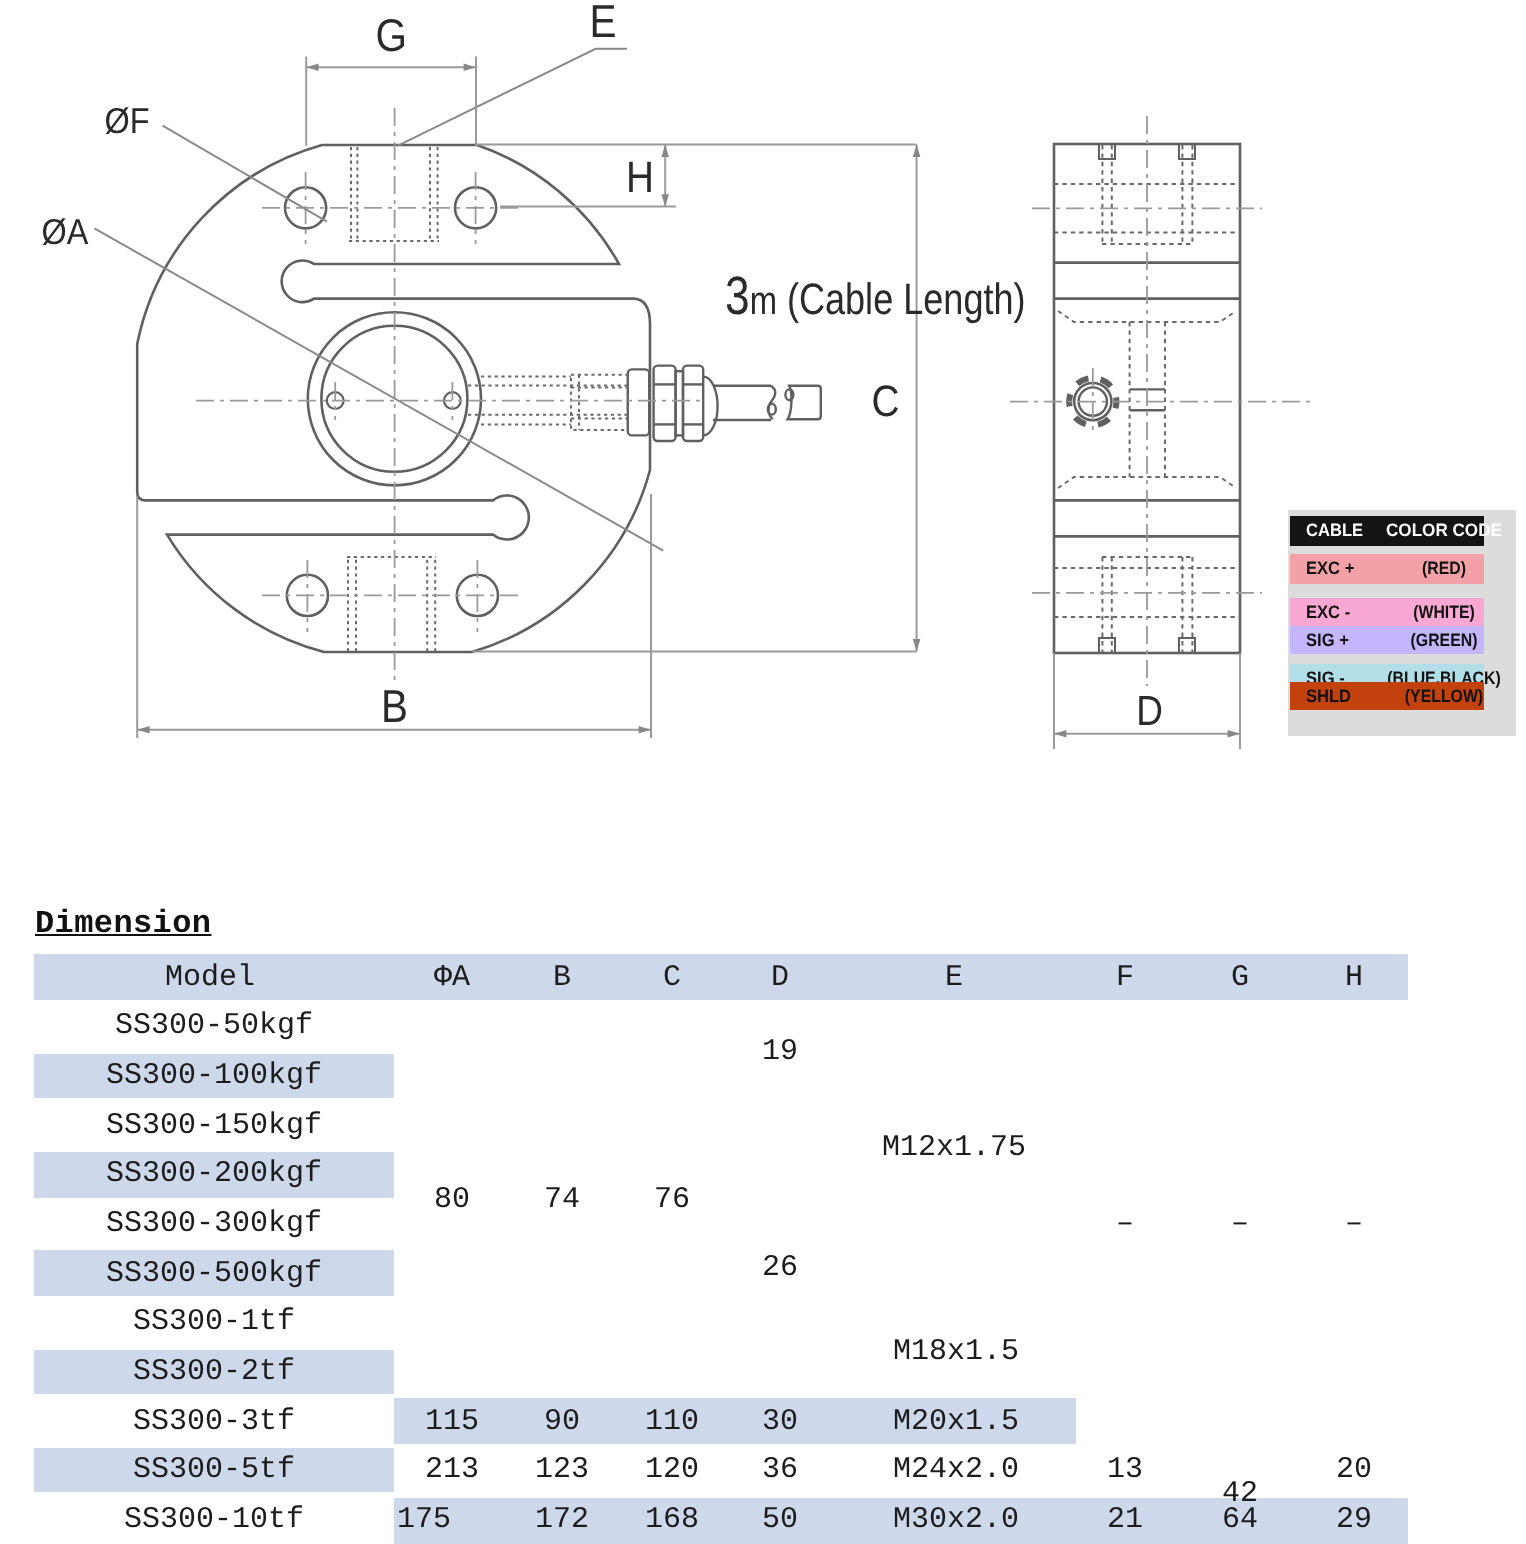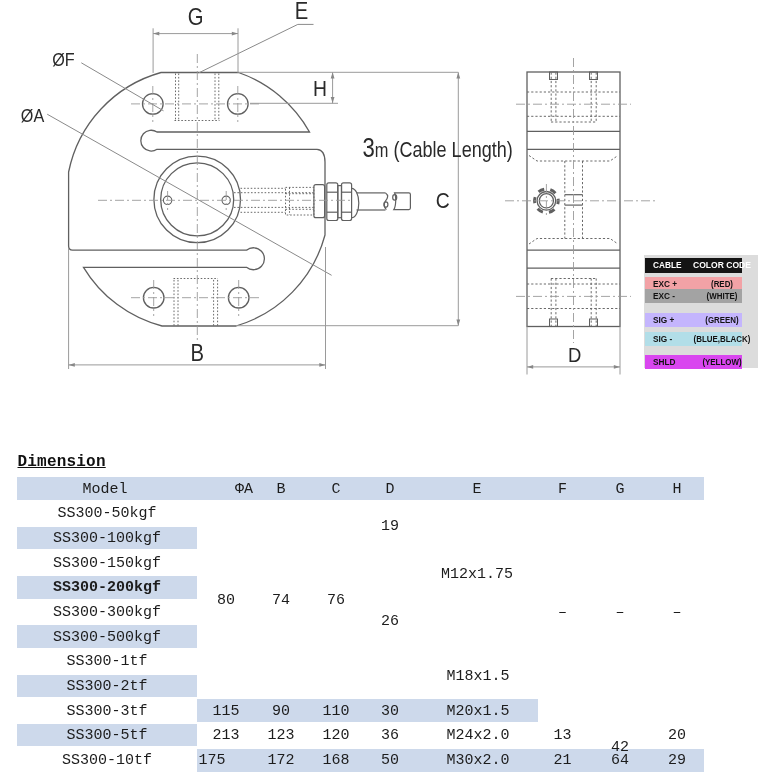--- a/index.html
+++ b/index.html
@@ -199,77 +199,77 @@
 
 <div class="abs" style="left:643.5px;top:254.5px;width:114.5px;height:113.5px;background:#dcdcdc;">
   <div class="ccrow" style="top:3.7px;background:#141414;">
     <span class="cclab" style="color:#fff;">CABLE</span>
     <span class="ccval" style="color:#fff;transform:translateY(-50%) scaleX(.95);">COLOR CODE</span>
   </div>
   <div class="ccrow" style="top:22.7px;background:#f2a2a6;">
     <span class="cclab">EXC +</span>
         <span class="ccval">(RED)</span>
   </div>
-  <div class="ccrow" style="top:34px;background:#a3a3a3;">
+  <div class="ccrow" style="top:44px;background:#f9a8d4;">
     <span class="cclab">EXC -</span>
         <span class="ccval">(WHITE)</span>
   </div>
   <div class="ccrow" style="top:58px;background:#c4b5fd;">
     <span class="cclab">SIG +</span>
         <span class="ccval">(GREEN)</span>
   </div>
   <div class="ccrow" style="top:77.2px;background:#b2dee8;">
     <span class="cclab">SIG -</span>
         <span class="ccval">(BLUE,BLACK)</span>
   </div>
-  <div class="ccrow" style="top:100px;background:#d946ef;">
+  <div class="ccrow" style="top:86px;background:#c2410c;">
     <span class="cclab">SHLD</span>
         <span class="ccval">(YELLOW)</span>
   </div>
 </div>
 
 <div class="abs mono" style="left:17.5px;top:453px;font-size:16px;font-weight:bold;
   color:#111;text-decoration:underline;letter-spacing:0.2px;">Dimension</div>
 
 <div class="band" style="left:17px;top:476.5px;width:687px;height:23px;"></div>
 <div class="band" style="left:17px;top:526.7px;width:180px;height:22.6px;"></div>
 <div class="band" style="left:17px;top:576px;width:180px;height:22.6px;"></div>
 <div class="band" style="left:17px;top:625.3px;width:180px;height:22.6px;"></div>
 <div class="band" style="left:17px;top:674.6px;width:180px;height:22.6px;"></div>
 <div class="band" style="left:197px;top:699.2px;width:341px;height:22.7px;"></div>
 <div class="band" style="left:17px;top:723.9px;width:180px;height:22.6px;"></div>
 <div class="band" style="left:197px;top:748.5px;width:507px;height:23.5px;"></div>
 
 <div class="tc" style="left:105px;top:488.7px;">Model</div>
-<div class="tc" style="left:244px;top:488.7px;">ΦA</div>
+<div class="tc" style="left:226px;top:488.7px;">ΦA</div>
 <div class="tc" style="left:281px;top:488.7px;">B</div>
 <div class="tc" style="left:336px;top:488.7px;">C</div>
 <div class="tc" style="left:390px;top:488.7px;">D</div>
 <div class="tc" style="left:477px;top:488.7px;">E</div>
 <div class="tc" style="left:562.5px;top:488.7px;">F</div>
 <div class="tc" style="left:620px;top:488.7px;">G</div>
 <div class="tc" style="left:677px;top:488.7px;">H</div>
 
 <div class="tc" style="left:107px;top:513.4px;">SS300-50kgf</div>
 <div class="tc" style="left:107px;top:538px;">SS300-100kgf</div>
 <div class="tc" style="left:107px;top:562.7px;">SS300-150kgf</div>
-<div class="tc" style="left:107px;top:587.3px;font-weight:bold;">SS300-200kgf</div>
+<div class="tc" style="left:107px;top:587.3px;">SS300-200kgf</div>
 <div class="tc" style="left:107px;top:612px;">SS300-300kgf</div>
 <div class="tc" style="left:107px;top:636.6px;">SS300-500kgf</div>
 <div class="tc" style="left:107px;top:661.2px;">SS300-1tf</div>
 <div class="tc" style="left:107px;top:685.9px;">SS300-2tf</div>
 <div class="tc" style="left:107px;top:710.5px;">SS300-3tf</div>
 <div class="tc" style="left:107px;top:735.2px;">SS300-5tf</div>
 <div class="tc" style="left:107px;top:759.8px;">SS300-10tf</div>
 
 <div class="tc" style="left:226px;top:599.6px;">80</div>
 <div class="tc" style="left:281px;top:599.6px;">74</div>
 <div class="tc" style="left:336px;top:599.6px;">76</div>
 <div class="tc" style="left:390px;top:525.7px;">19</div>
-<div class="tc" style="left:390px;top:621px;text-align:center;">26</div>
+<div class="tc" style="left:390px;top:634px;text-align:center;">26</div>
 <div class="tc" style="left:477px;top:573.5px;">M12x1.75</div>
 <div class="tc" style="left:478px;top:675.9px;">M18x1.5</div>
 <div class="tc" style="left:562.5px;top:611.6px;">–</div>
 <div class="tc" style="left:620px;top:611.6px;">–</div>
 <div class="tc" style="left:677px;top:611.6px;">–</div>
 
 <div class="tc" style="left:226px;top:710.5px;">115</div>
 <div class="tc" style="left:281px;top:710.5px;">90</div>
 <div class="tc" style="left:336px;top:710.5px;">110</div>
 <div class="tc" style="left:390px;top:710.5px;">30</div>

